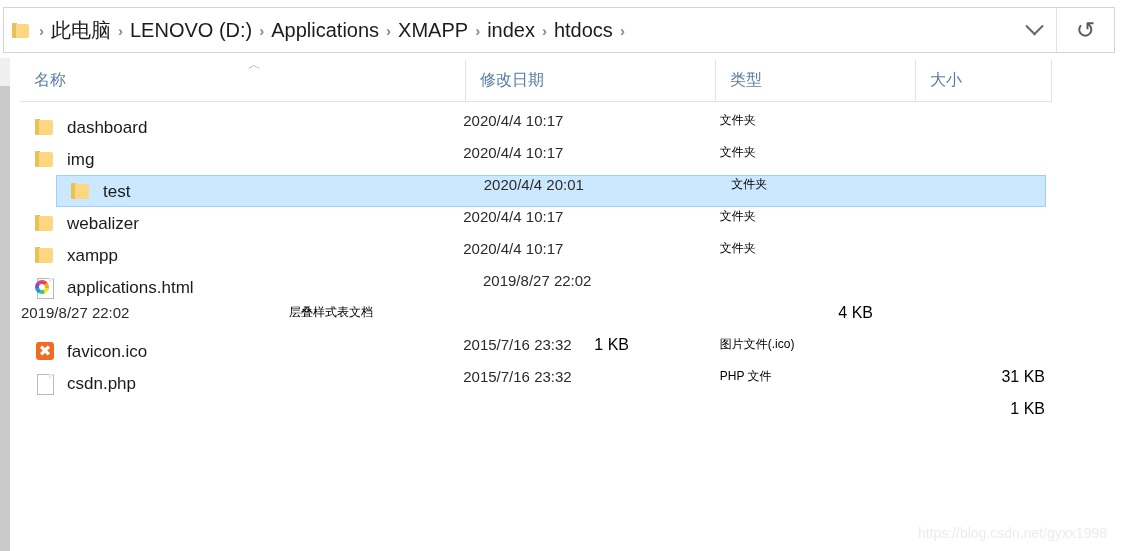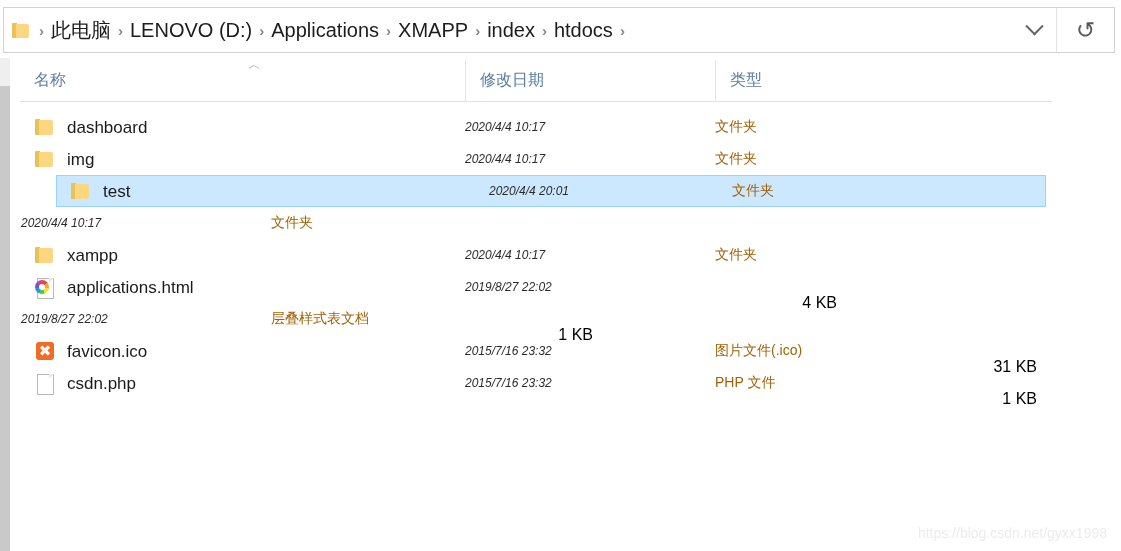--- a/index.html
+++ b/index.html
@@ -157,47 +157,46 @@
   
   #file-list {
     position: absolute;
     left: 20px;
     top: 111px;
     width: 1026px;
   }
   .file-row {
     height: 32px;
     display: flex;
-    align-items: center;
     box-sizing: border-box;
     border: 1px solid transparent;
+    gap: 18px;
   }
   .file-row.selected {
     background: #cce8ff;
     border: 1px solid #99d1ff;
     margin-left: 36px;
   }
   .cell-name {
     width: 444px;
     display: flex;
     align-items: center;
     padding-left: 13px;
     box-sizing: border-box;
   }
   .cell-date {
     width: 250px;
-    font-size: 12px;
+    font-size: 15px;
     color: #2b2b2b;
     box-sizing: border-box;
-    font-style: italic;
   }
   .cell-type {
     width: 200px;
-    font-size: 14px;
-    color: #a16207;
+    font-size: 12px;
+    color: #000000;
     box-sizing: border-box;
     white-space: nowrap;
     overflow: hidden;
   }
   .cell-size {
     width: 122px;
     font-size: 16px;
     color: #000000;
     text-align: right;
     box-sizing: border-box;
@@ -370,20 +369,23 @@
   <div class="col-head col-name">
     <span>名称</span>
     <span id="sort-caret">︿</span>
   </div>
   <div class="col-head col-date">
     <span>修改日期</span>
   </div>
   <div class="col-head col-type">
     <span>类型</span>
   </div>
+  <div class="col-head col-size">
+    <span>大小</span>
+  </div>
 </div>
 
 <div id="file-list">
 
   <div class="file-row">
     <div class="cell-name">
       <span class="icon-slot ico-folder">
           <span class="tab"></span>
           <span class="body"></span>
         </span>
@@ -414,20 +416,27 @@
           <span class="body"></span>
         </span>
       <span class="name-text">test</span>
     </div>
     <div class="cell-date">2020/4/4 20:01</div>
     <div class="cell-type">文件夹</div>
     <div class="cell-size"></div>
   </div>
 
   <div class="file-row">
+    <div class="cell-name">
+      <span class="icon-slot ico-folder">
+          <span class="tab"></span>
+          <span class="body"></span>
+        </span>
+      <span class="name-text">webalizer</span>
+    </div>
     <div class="cell-date">2020/4/4 10:17</div>
     <div class="cell-type">文件夹</div>
     <div class="cell-size"></div>
   </div>
 
   <div class="file-row">
     <div class="cell-name">
       <span class="icon-slot ico-folder">
           <span class="tab"></span>
           <span class="body"></span>

